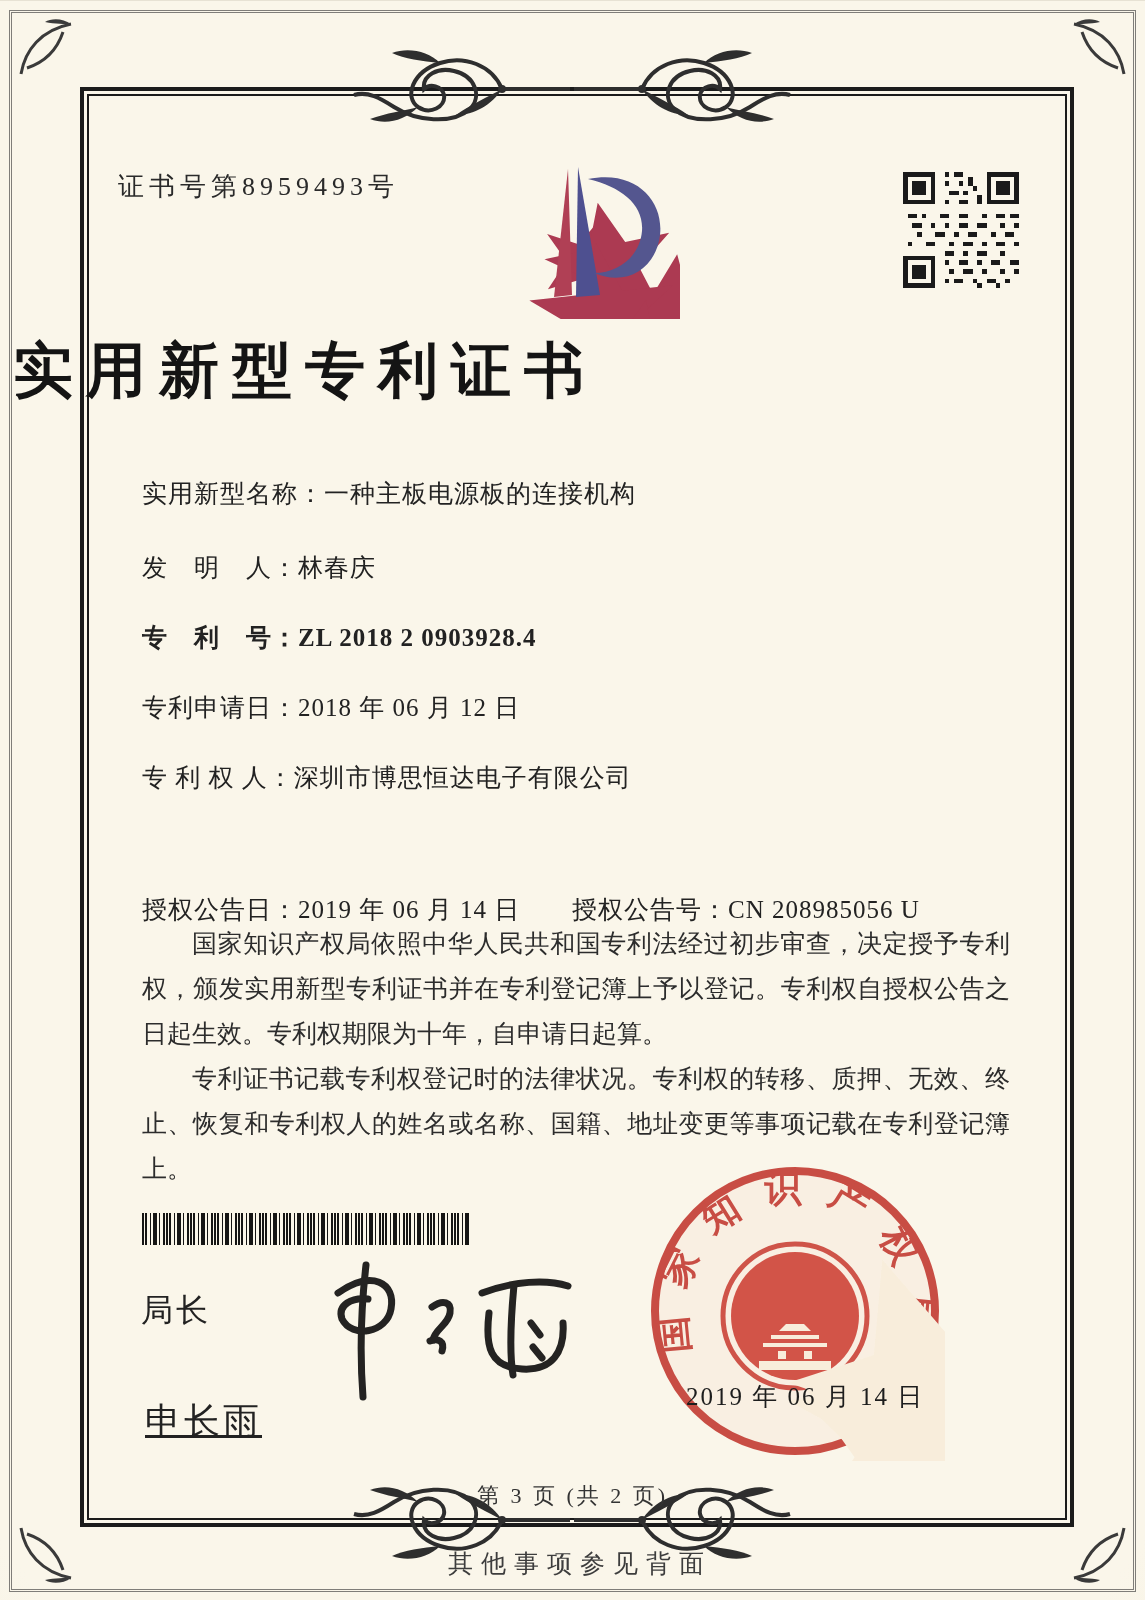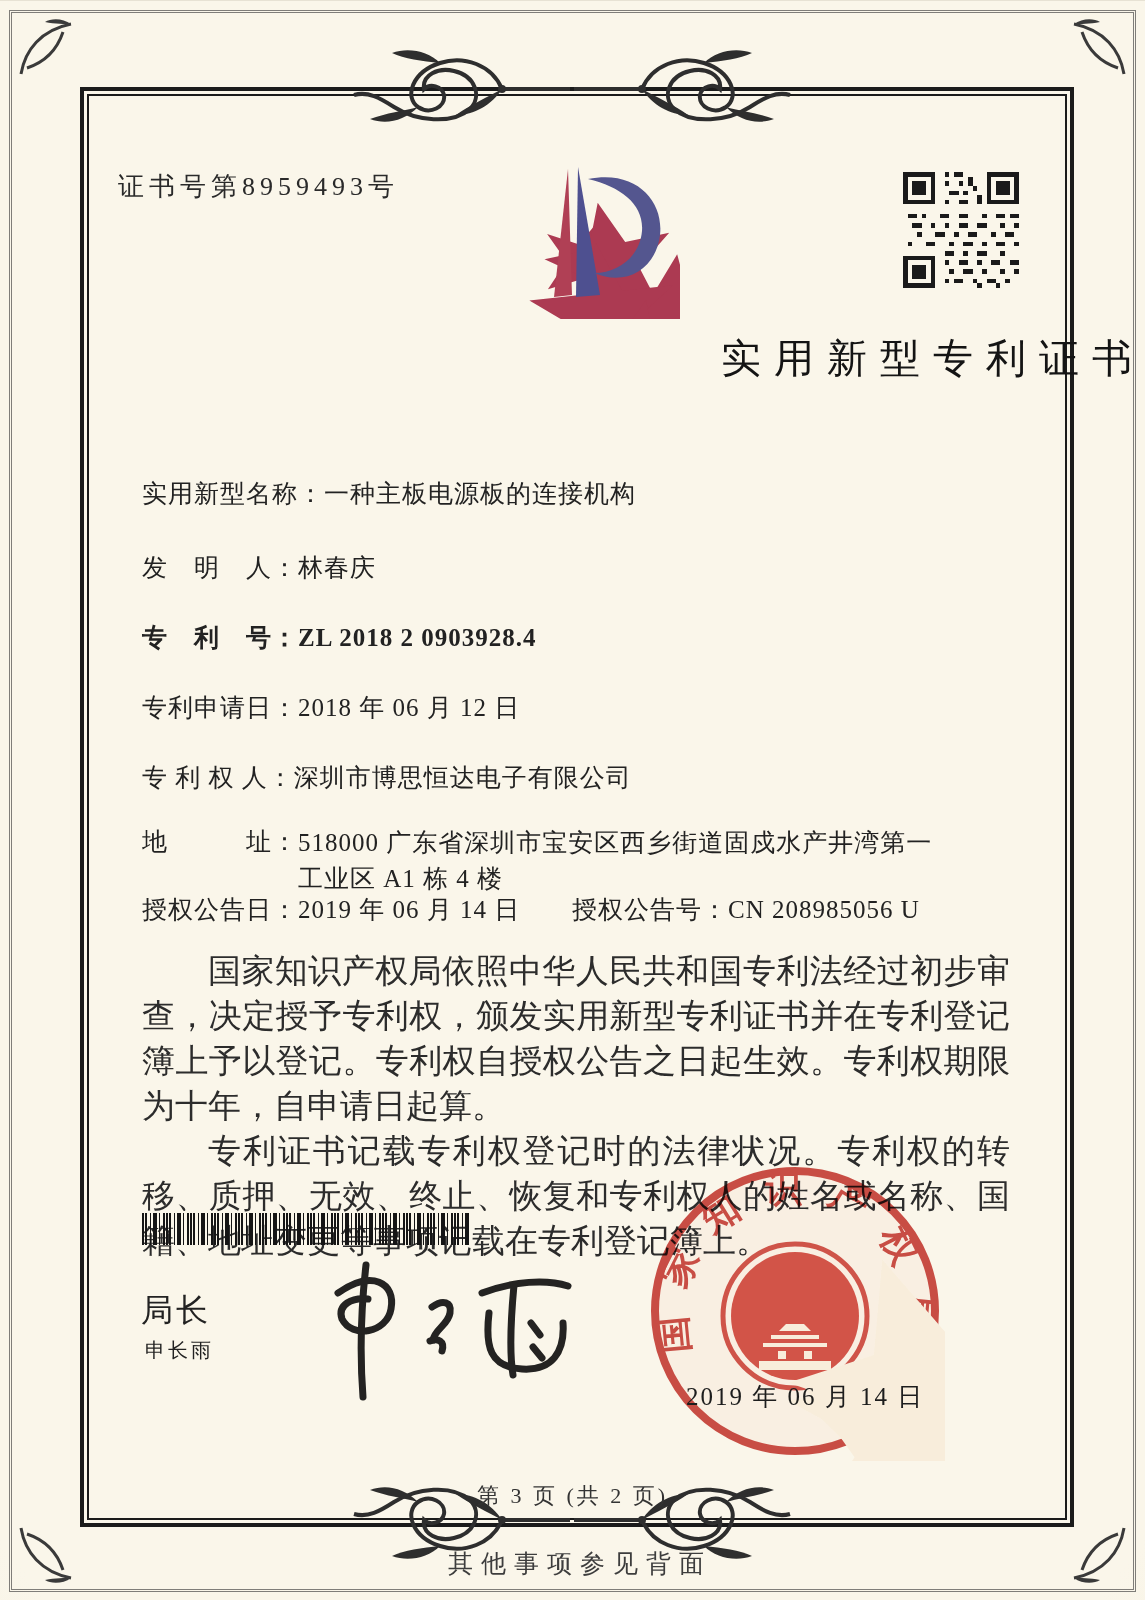--- a/index.html
+++ b/index.html
@@ -41,56 +41,56 @@
 
   .cert-no{
     position:absolute;left:118px;top:168px;
     font-size:26px;letter-spacing:5px;color:#2a2a2a;
   }
   .logo{position:absolute;left:460px;top:148px;width:220px;height:170px;}
   .qr{position:absolute;left:903px;top:171px;width:116px;height:116px;}
 
   .title{
     position:absolute;left:0;right:0;top:330px;
-    text-align:right;font-size:40px;font-weight:normal;
+    text-align:left;font-size:60px;font-weight:bold;
     letter-spacing:13px;text-indent:13px;color:#141414;
   }
 
   .field-row{
     position:absolute;left:142px;width:880px;
     font-size:25px;color:#222;letter-spacing:1px;
   }
   .field-row .val{color:#222;}
   .r1{top:476px;} .r2{top:550px;} .r3{top:620px;font-weight:bold;}
   .r4{top:690px;} .r5{top:760px;} .r6{top:824px;}
   .r7{top:892px;}
   .addr-wrap{display:flex;align-items:flex-start;}
   .addr-wrap .val{white-space:pre-line;width:690px;line-height:36px;}
   .pair2{position:absolute;left:430px;top:0;}
 
   .body-text{
-    position:absolute;left:142px;top:948px;width:868px;
-    font-size:33px;line-height:45px;color:#2c2c2c;
+    position:absolute;left:142px;top:920px;width:868px;
+    font-size:25px;line-height:45px;color:#2c2c2c;
     text-align:justify;
   }
   .body-text p{margin:0;text-indent:2em;}
 
   .barcode{
     position:absolute;left:142px;top:1212px;width:328px;height:32px;
     background:repeating-linear-gradient(90deg,
       #151515 0 2px,transparent 2px 3px,
       #151515 3px 5px,transparent 5px 8px,
       #151515 8px 9px,transparent 9px 11px,
       #151515 11px 15px,transparent 15px 17px,
       #151515 17px 18px,transparent 18px 21px,
       #151515 21px 23px,transparent 23px 24px);
   }
 
   .signoff-title{position:absolute;left:141px;top:1288px;font-size:32px;letter-spacing:3px;color:#222;}
-  .signoff-name{position:absolute;left:145px;top:1336px;font-size:20px;letter-spacing:3px;color:#222;}
+  .signoff-name{position:absolute;left:145px;top:1396px;font-size:36px;letter-spacing:3px;color:#222;text-decoration:underline;}
   .signature{position:absolute;left:280px;top:1254px;width:310px;height:152px;z-index:2;}
 
   .seal{
     position:absolute;left:645px;top:1160px;width:300px;height:300px;
     z-index:3;opacity:.92;mix-blend-mode:multiply;
   }
   .seal-date{
     position:absolute;left:686px;top:1379px;z-index:4;
     font-size:25px;letter-spacing:2px;color:#1d1d1d;
   }
@@ -195,27 +195,20 @@
     <span class="lbl">发　明　人：</span><span class="val">林春庆</span>
   </div>
   <div class="field-row r3">
     <span class="lbl">专　利　号：</span><span class="val">ZL 2018 2 0903928.4</span>
   </div>
   <div class="field-row r4">
     <span class="lbl">专利申请日：</span><span class="val">2018 年 06 月 12 日</span>
   </div>
   <div class="field-row r5">
     <span class="lbl">专 利 权 人：</span><span class="val">深圳市博思恒达电子有限公司</span>
-  </div>
-  <div class="field-row r6">
-    <div class="addr-wrap">
-      <span class="lbl">地　　　址：</span>
-        <span class="val">518000 广东省深圳市宝安区西乡街道固戍水产井湾第一
-工业区 A1 栋 4 楼</span>
-    </div>
   </div>
   <div class="field-row r7" style="position:absolute;">
     <span class="lbl">授权公告日：</span><span class="val">2019 年 06 月 14 日</span>
     <span class="pair2">
       <span class="lbl">授权公告号：</span><span class="val">CN 208985056 U</span>
     </span>
   </div>
 
   <div class="body-text">
     <p>国家知识产权局依照中华人民共和国专利法经过初步审查，决定授予专利权，颁发实用新型专利证书并在专利登记簿上予以登记。专利权自授权公告之日起生效。专利权期限为十年，自申请日起算。</p>

